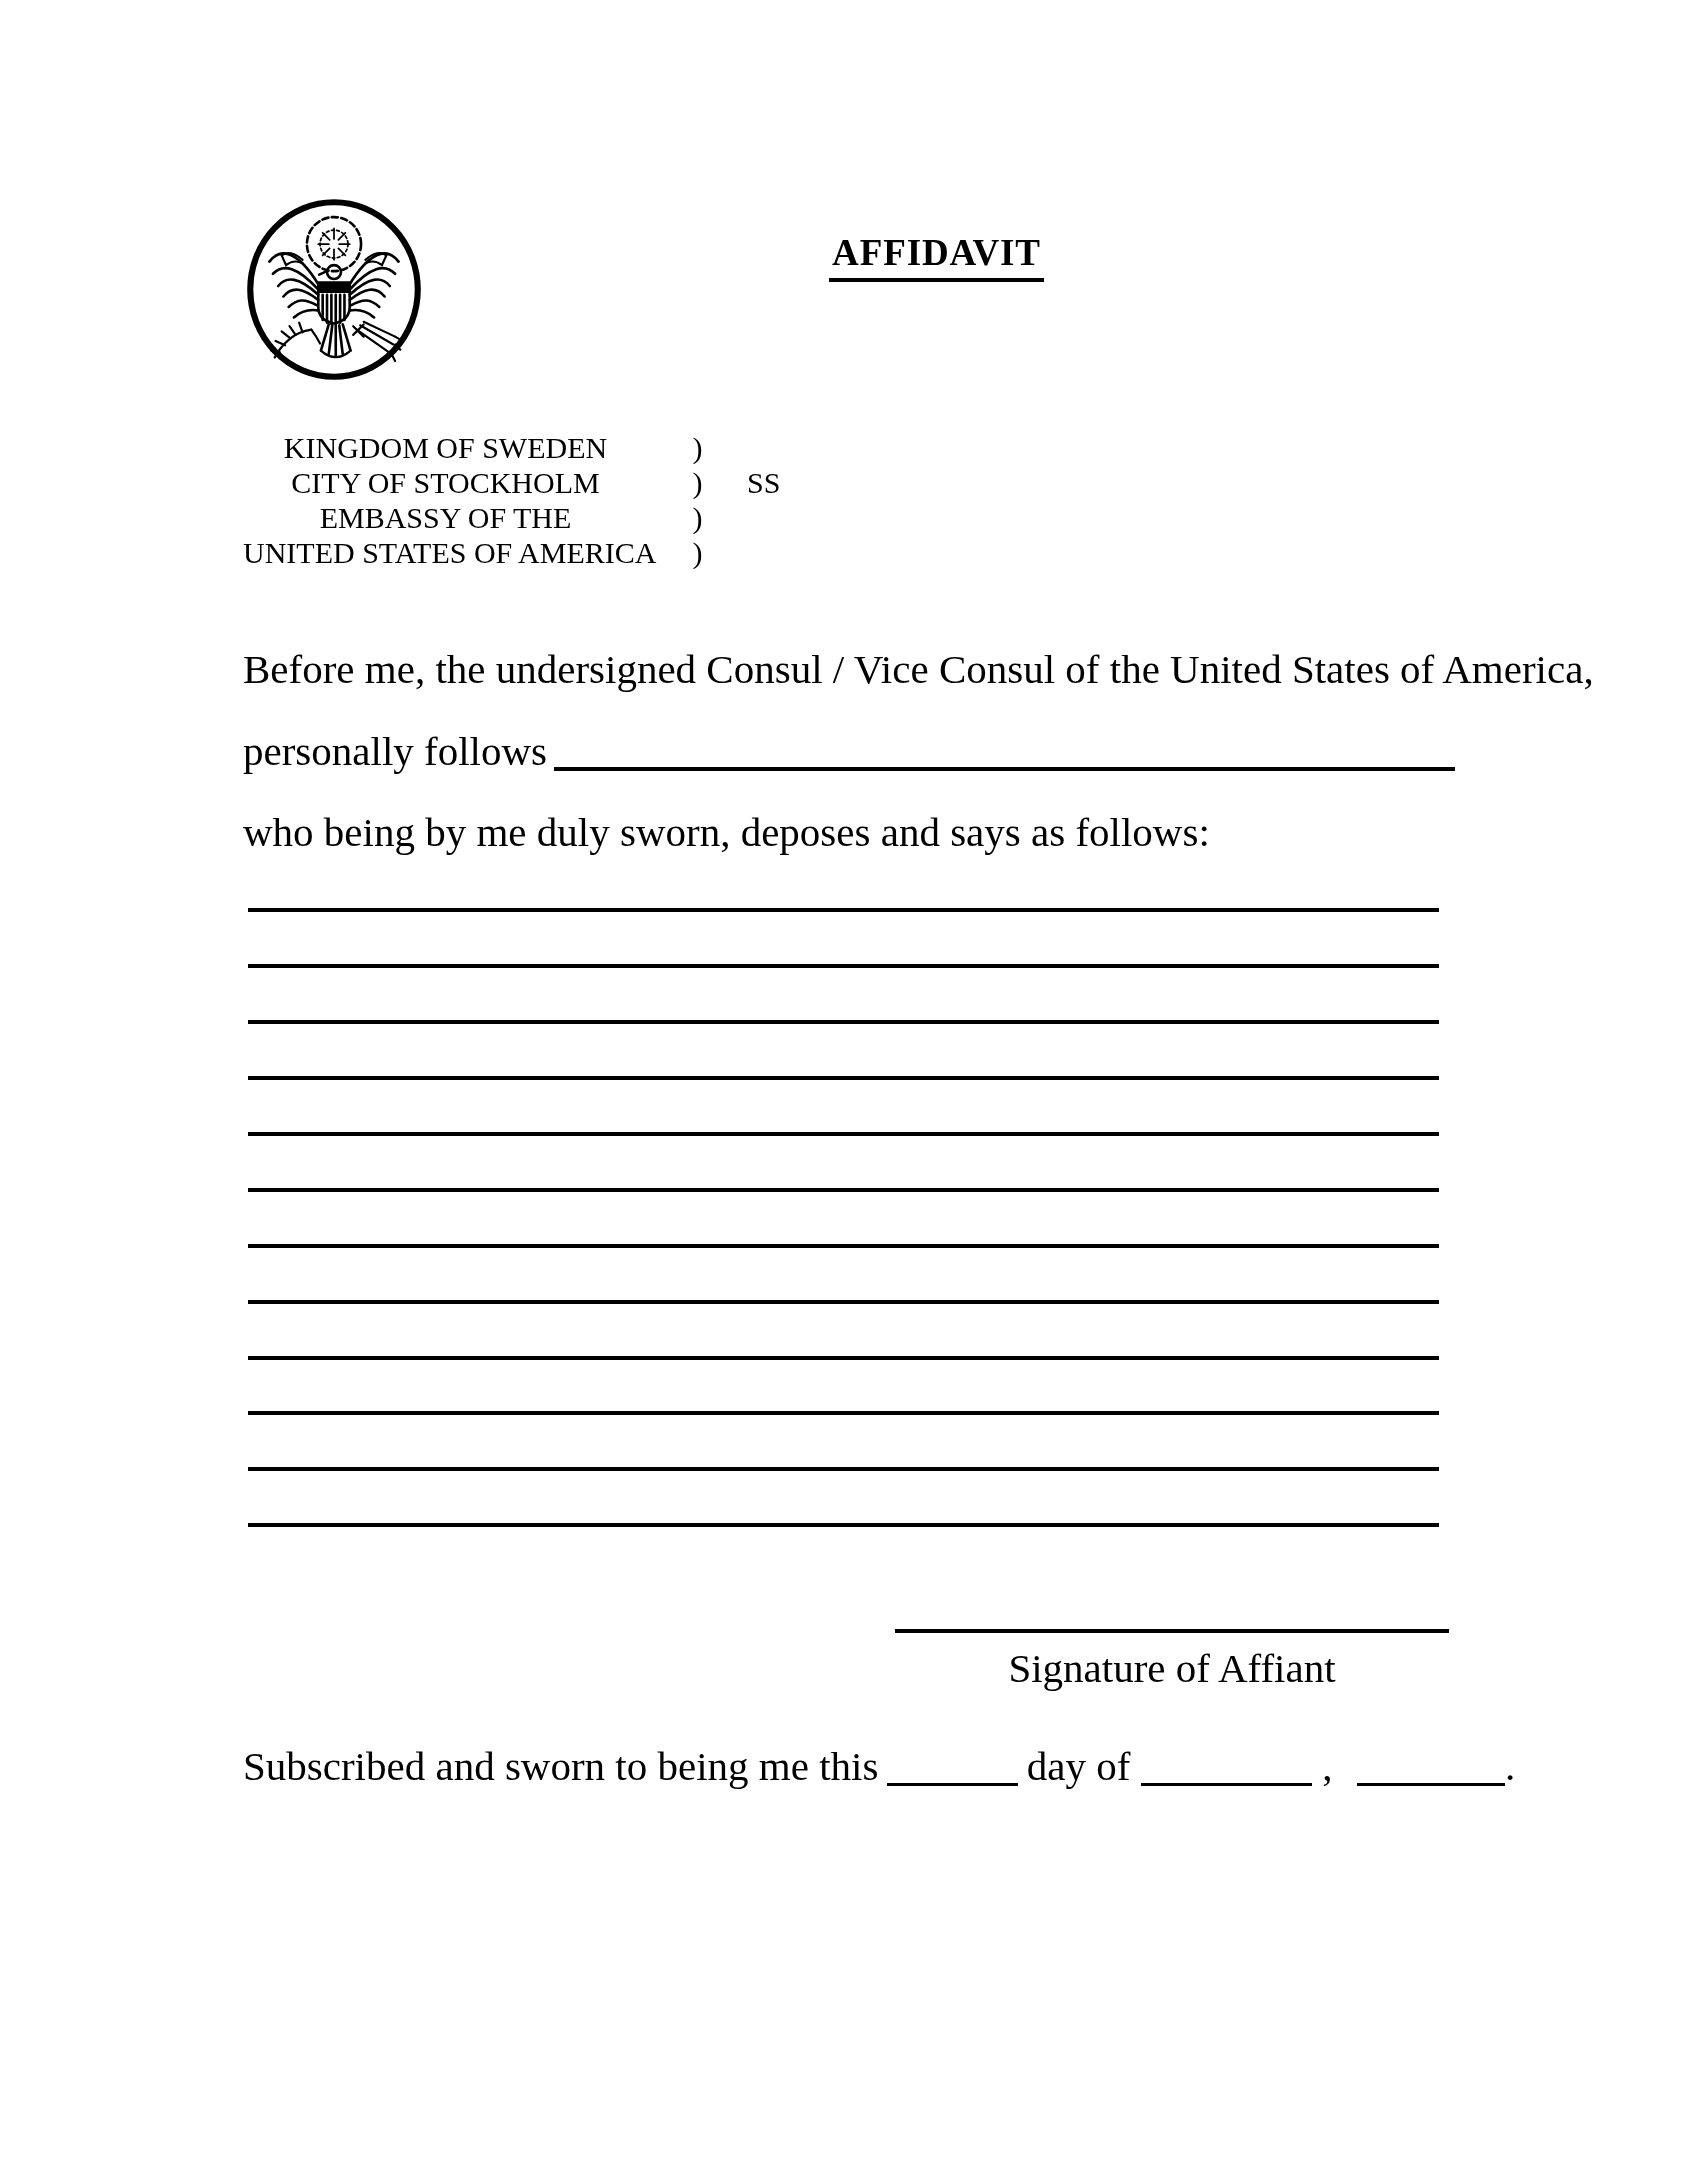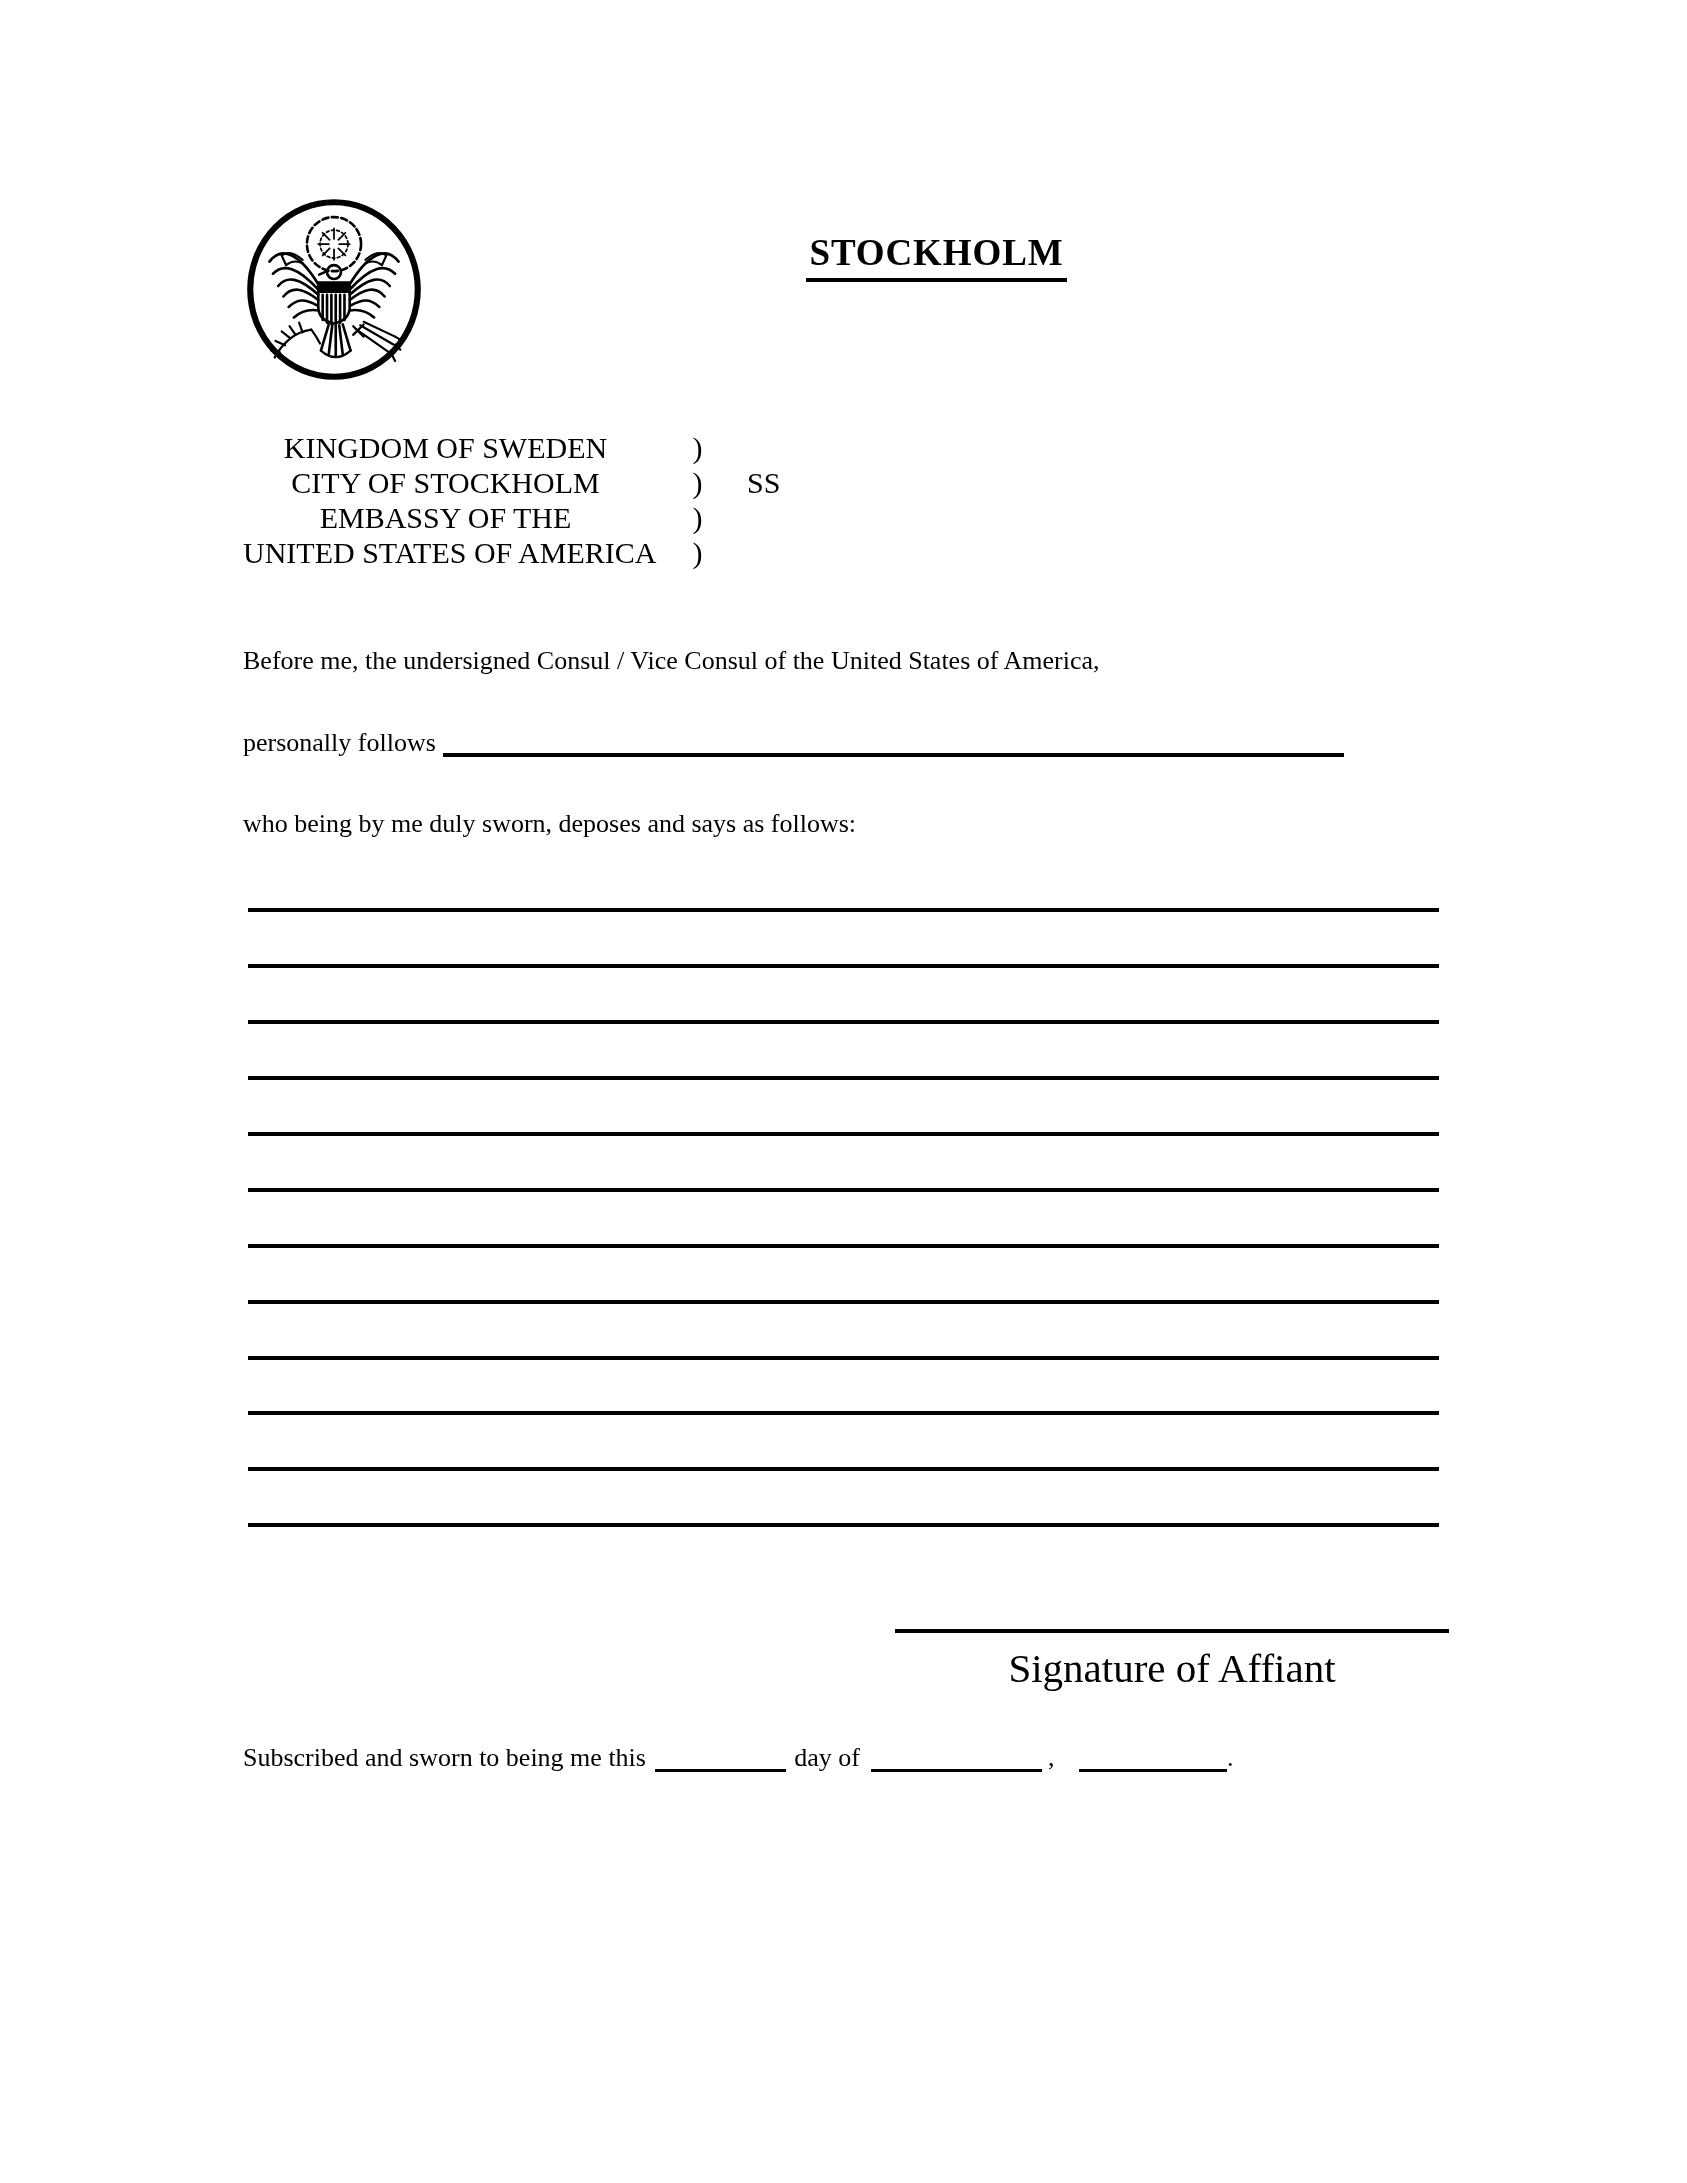--- a/index.html
+++ b/index.html
@@ -25,21 +25,21 @@
   }
 
   
   .venue { left:243px; top:430px; font-size:30px; line-height:35px; }
   .venue-row { display:grid; grid-template-columns:405px 99px auto;text-align:center; }
   .venue-name { white-space:nowrap; }
   .venue-paren { }
   .venue-ss { }
 
   
-  .para { font-size:26px; line-height:1.15; white-space:nowrap; }
+  .para { font-size:41px; line-height:1.15; white-space:nowrap; }
   .intro { left:243px; top:646px; }
   .appeared { left:243px; top:728px; }
   .sworn { left:243px; top:809px; }
 
   
   .blank {
     display:inline-block;
     border-bottom:3.5px solid #000;
     vertical-align:-6.1px;
   }
@@ -120,21 +120,21 @@
     </g>
 
     <g stroke-width="2.5">
       <path d="M128,152 l40,28 M132,147 l38,22 M136,143 l36,17"></path>
       <path d="M168,180 l4,8 M172,169 l6,6 M172,160 l7,4"></path>
       <path d="M124,148 l12,12 M136,146 l-12,12"></path>
     </g>
   </svg>
 
   <div class="abs title-wrap">
-    <span class="title-text">STOCKHOLM</span>
+    <span class="title-text">AFFIDAVIT</span>
   </div>
 
   <div class="abs venue">
     <div class="venue-row">
       <span class="venue-name">KINGDOM OF SWEDEN</span>
       <span class="venue-paren">)</span>
       <span class="venue-ss"></span>
     </div>
     <div class="venue-row">
       <span class="venue-name">CITY OF STOCKHOLM</span>

